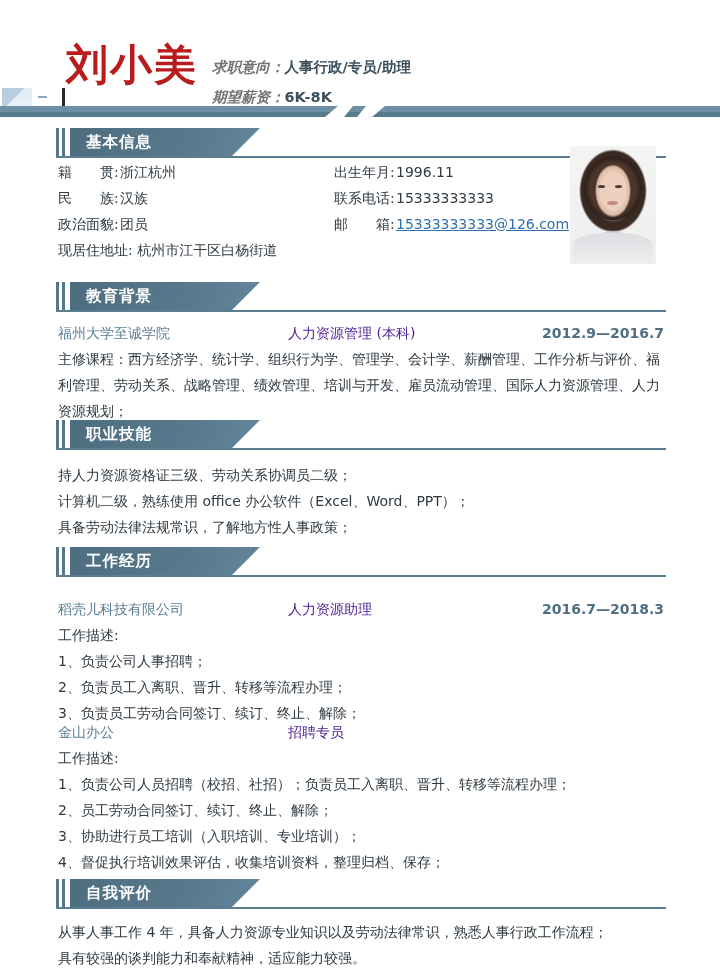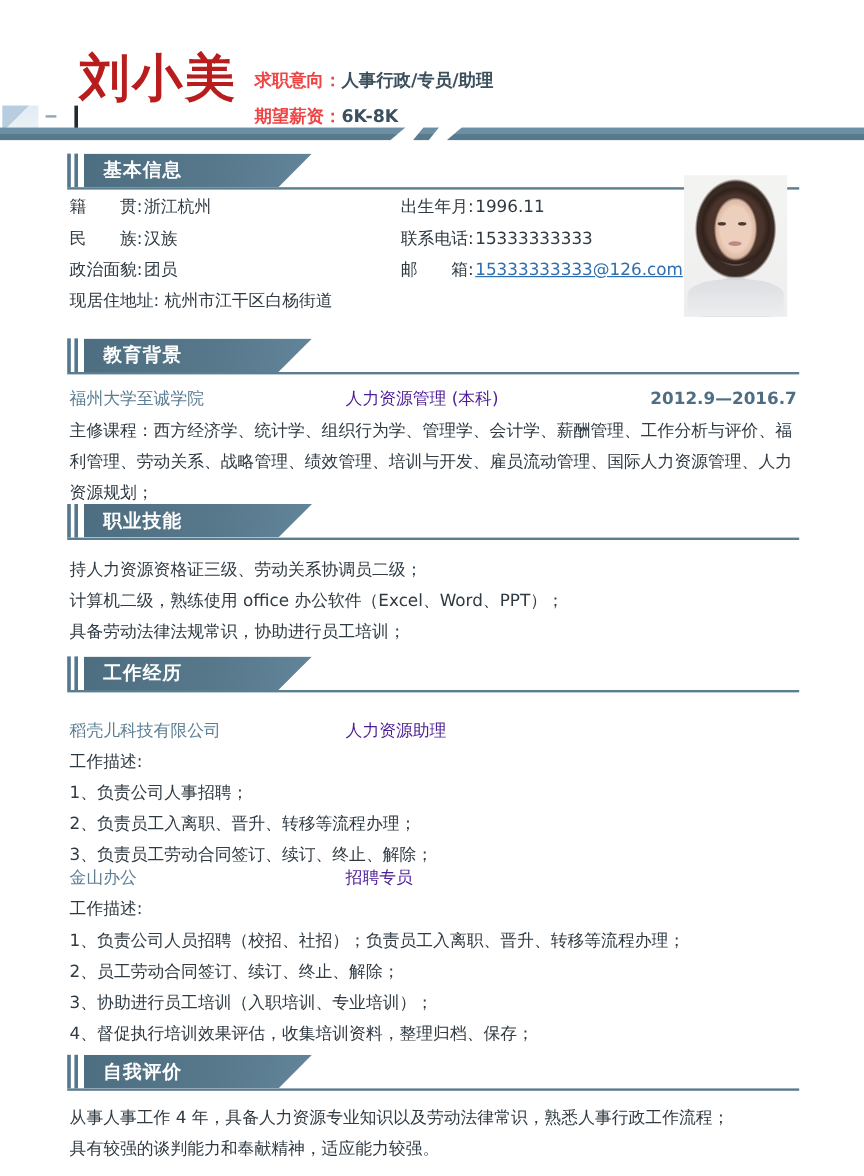--- a/index.html
+++ b/index.html
@@ -56,21 +56,21 @@
   .header-line {
     position: absolute;
     top: 58px;
     left: 212px;
     font-size: 14.5px;
     font-weight: 700;
     color: #4e6a7d;
     white-space: nowrap;
   }
   .header-line.second { top: 88px; }
-  .header-line .hl-label { color: #ef4444; }
+  .header-line .hl-label { color: #737373; font-style: italic; }
   .header-line .hl-value { color: #3b4f5c; }
 
   
   .band {
     position: absolute;
     left: 0; top: 106px;
     width: 720px; height: 11px;
   }
   .band-seg {
     position: absolute;
@@ -325,39 +325,40 @@
         <i></i>
       </div>
     <div class="sec-plate"></div>
     <div class="sec-title">职业技能</div>
   </div>
   <div class="sec-rule"></div>
 
   <div class="body-text" style="top:42px;">
     <p>持人力资源资格证三级、劳动关系协调员二级；</p>
     <p>计算机二级，熟练使用 office 办公软件（Excel、Word、PPT）；</p>
-    <p>具备劳动法律法规常识，协助进行员工培训；</p>
+    <p>具备劳动法律法规常识，了解地方性人事政策；</p>
   </div>
 </div>
 
 <div class="section" style="top:547px;">
   <div class="sec-head">
     <div class="sec-bars">
         <i></i>
         <i></i>
       </div>
     <div class="sec-plate"></div>
     <div class="sec-title">工作经历</div>
   </div>
   <div class="sec-rule"></div>
 
   <div class="body-text" style="top:49px;">
     <div class="entry-row">
       <span class="entry-org">稻壳儿科技有限公司</span>
       <span class="entry-role">人力资源助理</span>
+      <span class="entry-date">2016.7—2018.3</span>
     </div>
     <p>工作描述:</p>
     <p>1、负责公司人事招聘；</p>
     <p>2、负责员工入离职、晋升、转移等流程办理；</p>
     <p>3、负责员工劳动合同签订、续订、终止、解除；</p>
   </div>
 
   <div class="body-text" style="top:172px;">
     <div class="entry-row">
       <span class="entry-org">金山办公</span>

